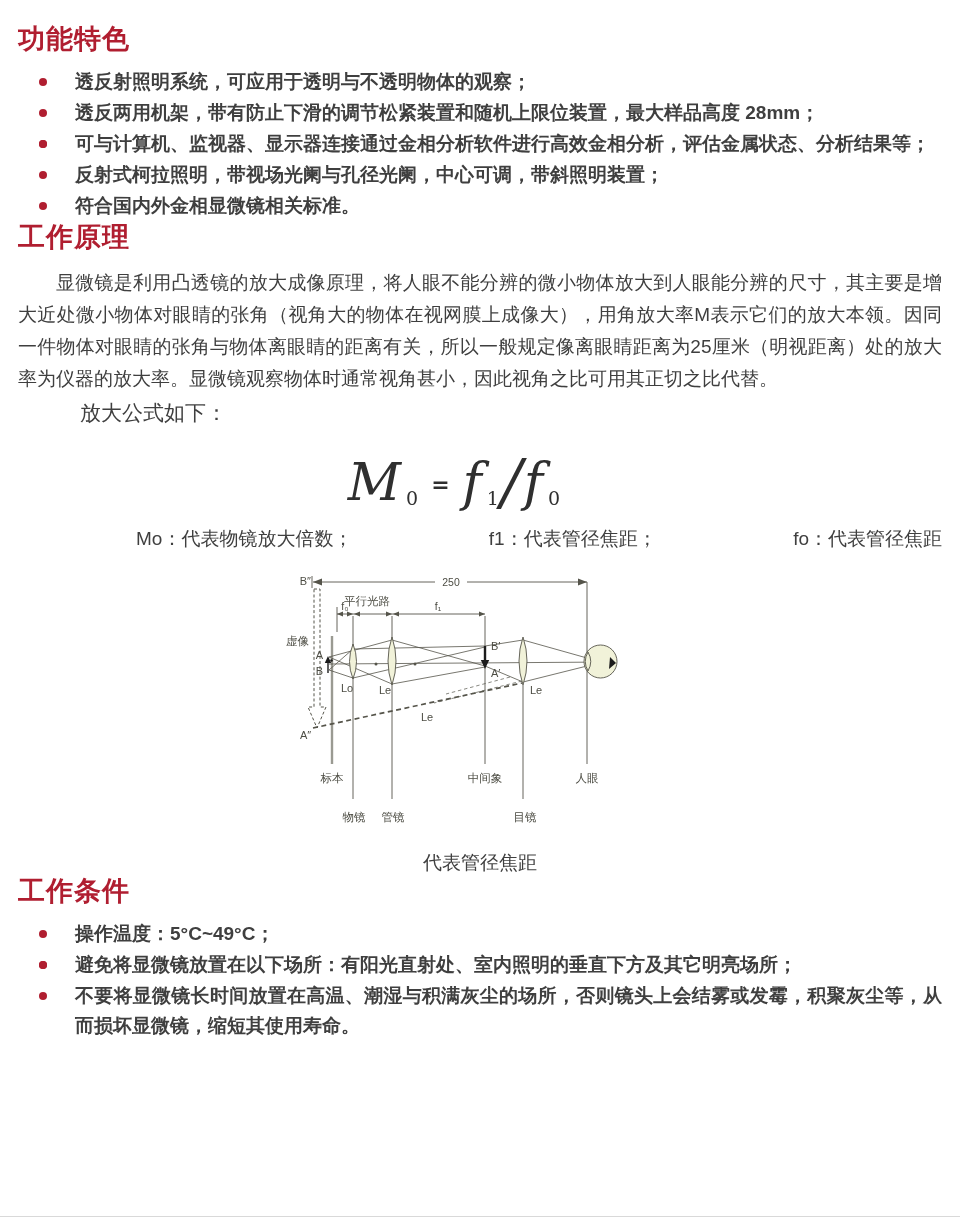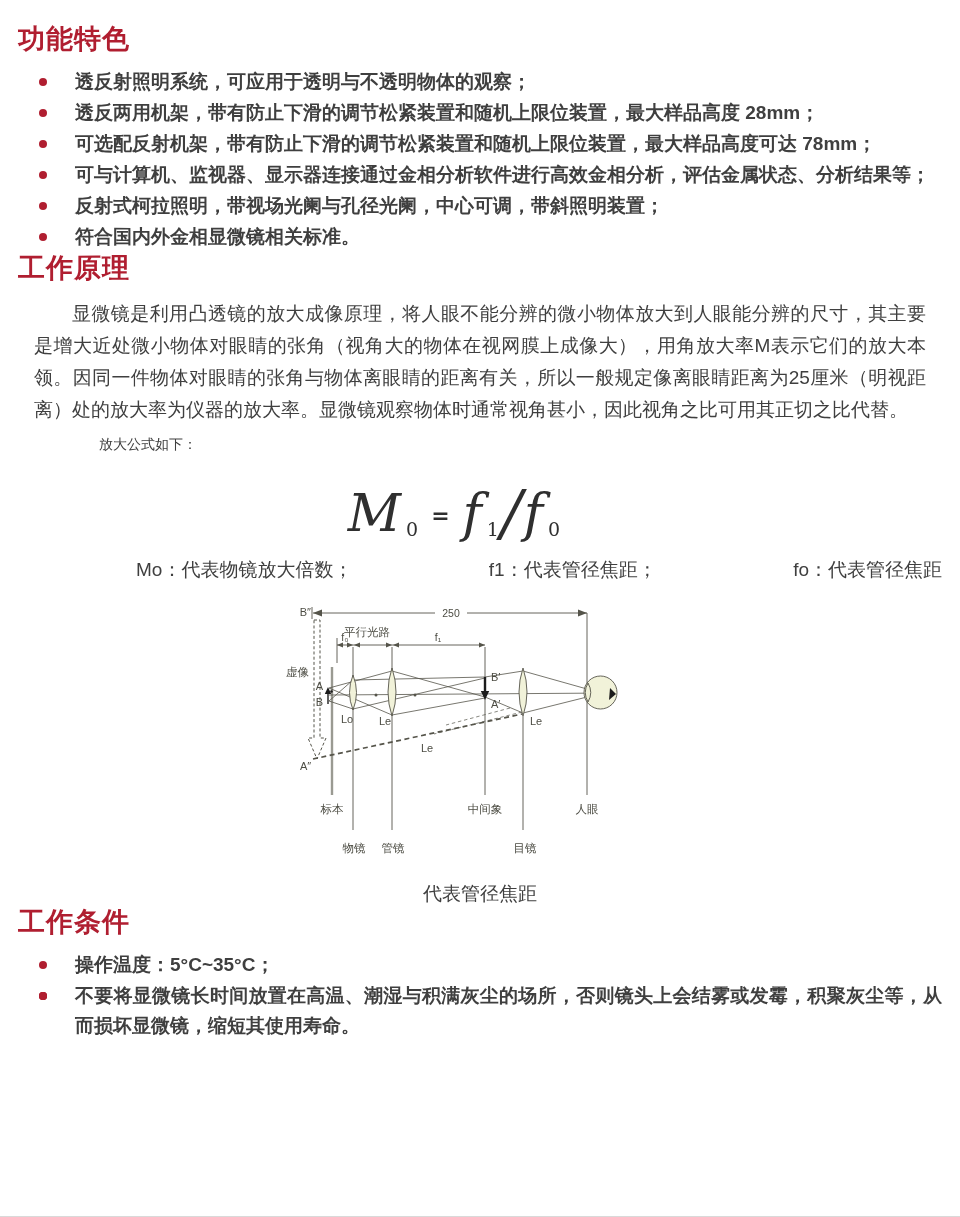--- a/index.html
+++ b/index.html
@@ -8,22 +8,22 @@
   }
   *{box-sizing:border-box;}
   html,body{margin:0;padding:0;background:#fff;}
   body{width:960px;font-family:"Liberation Sans","DejaVu Sans",sans-serif;color:var(--text);}
   .page{width:960px;min-height:1217px;padding:24px 18px 8px;border-bottom:1px solid var(--divider);}
   h2.sec{margin:0;color:var(--accent);font-size:27px;line-height:30px;font-weight:700;letter-spacing:1px;}
   ul.blist{list-style:none;margin:13px 0 0;padding:0;}
   ul.blist li{position:relative;padding-left:57px;font-size:19px;line-height:30px;margin:1px 0;text-align:justify;font-weight:bold;}
   ul.blist .dot{position:absolute;left:21px;top:11px;width:8px;height:8px;border-radius:50%;background:var(--accent);}
   .sec-gap{margin-top:44px;}
-  .body-par{margin:15px 16px 0;font-size:19px;line-height:32px;text-align:justify;text-indent:2em;}
-  .formula-intro{margin:3px 0 0 81px;font-size:14px;line-height:30px;}
+  .body-par{margin:15px 0 0;font-size:19px;line-height:32px;text-align:justify;text-indent:2em;}
+  .formula-intro{margin:3px 0 0 62px;font-size:21px;line-height:30px;}
   .formula{display:flex;align-items:baseline;justify-content:center;margin:14px 0 0;transform:translateX(-26px);
            font-family:"DejaVu Serif","Liberation Serif",serif;color:var(--formula);height:72px;}
   .fm-big{font-size:52px;font-style:italic;line-height:70px;}
   .fm-sub{font-size:19px;position:relative;top:5px;margin-left:5px;}
   .fm-eq{font-size:22px;font-weight:700;margin:0 13px;position:relative;top:-8px;}
   .fm-slash{font-size:62px;font-style:italic;font-weight:300;margin:0 2px;position:relative;top:3px;}
   .legend{display:flex;gap:26px;margin:12px 0 0 118px;font-size:19px;line-height:26px;justify-content:space-between;}
   figure{margin:16px 0 0;padding:0;}
   figure svg{display:block;margin:0 auto;}
   figcaption{text-align:center;font-size:19px;margin-top:4px;color:var(--text);}
@@ -44,21 +44,21 @@
 </style>
 </head>
 <body>
 
 <div class="page">
 
   <h2 class="sec">功能特色</h2>
   <ul class="blist">
     <li><span class="dot"></span><span>透反射照明系统，可应用于透明与不透明物体的观察；</span></li>
     <li><span class="dot"></span><span>透反两用机架，带有防止下滑的调节松紧装置和随机上限位装置，最大样品高度 28mm；</span></li>
-    <li><span class="dot"></span><span>可选配反射机架，带有防止下滑的调节松紧装置和随机上限位装置，最大样品高度可达 78mm；</span></li>
+    <li><span class="dot"></span></li>
     <li><span class="dot"></span><span>可与计算机、监视器、显示器连接通过金相分析软件进行高效金相分析，评估金属状态、分析结果等；</span></li>
     <li><span class="dot"></span><span>反射式柯拉照明，带视场光阑与孔径光阑，中心可调，带斜照明装置；</span></li>
     <li><span class="dot"></span><span>符合国内外金相显微镜相关标准。</span></li>
   </ul>
 
   <h2 class="sec sec-gap">工作原理</h2>
   <p class="body-par">显微镜是利用凸透镜的放大成像原理，将人眼不能分辨的微小物体放大到人眼能分辨的尺寸，其主要是增大近处微小物体对眼睛的张角（视角大的物体在视网膜上成像大），用角放大率M表示它们的放大本领。因同一件物体对眼睛的张角与物体离眼睛的距离有关，所以一般规定像离眼睛距离为25厘米（明视距离）处的放大率为仪器的放大率。显微镜观察物体时通常视角甚小，因此视角之比可用其正切之比代替。</p>
   <p class="formula-intro">放大公式如下：</p>
 
   <div class="formula">
@@ -155,19 +155,19 @@
       <text class="dtxt" x="577" y="869" text-anchor="middle">人眼</text>
       <text class="dtxt" x="344" y="908" text-anchor="middle">物镜</text>
       <text class="dtxt" x="383" y="908" text-anchor="middle">管镜</text>
       <text class="dtxt" x="515" y="908" text-anchor="middle">目镜</text>
     </svg>
     <figcaption>代表管径焦距</figcaption>
   </figure>
 
   <h2 class="sec cond-gap">工作条件</h2>
   <ul class="blist">
-    <li><span class="dot"></span><span>操作温度：5°C~35°C；</span></li>
+    <li><span class="dot"></span><span>操作温度：5°C~49°C；</span></li>
     <li><span class="dot"></span></li>
-    <li><span class="dot"></span></li>
+    <li><span class="dot"></span><span>避免将显微镜放置在以下场所：有阳光直射处、室内照明的垂直下方及其它明亮场所；</span></li>
     <li><span class="dot"></span><span>不要将显微镜长时间放置在高温、潮湿与积满灰尘的场所，否则镜头上会结雾或发霉，积聚灰尘等，从而损坏显微镜，缩短其使用寿命。</span></li>
   </ul>
 
 </div>
 
 </body></html>

